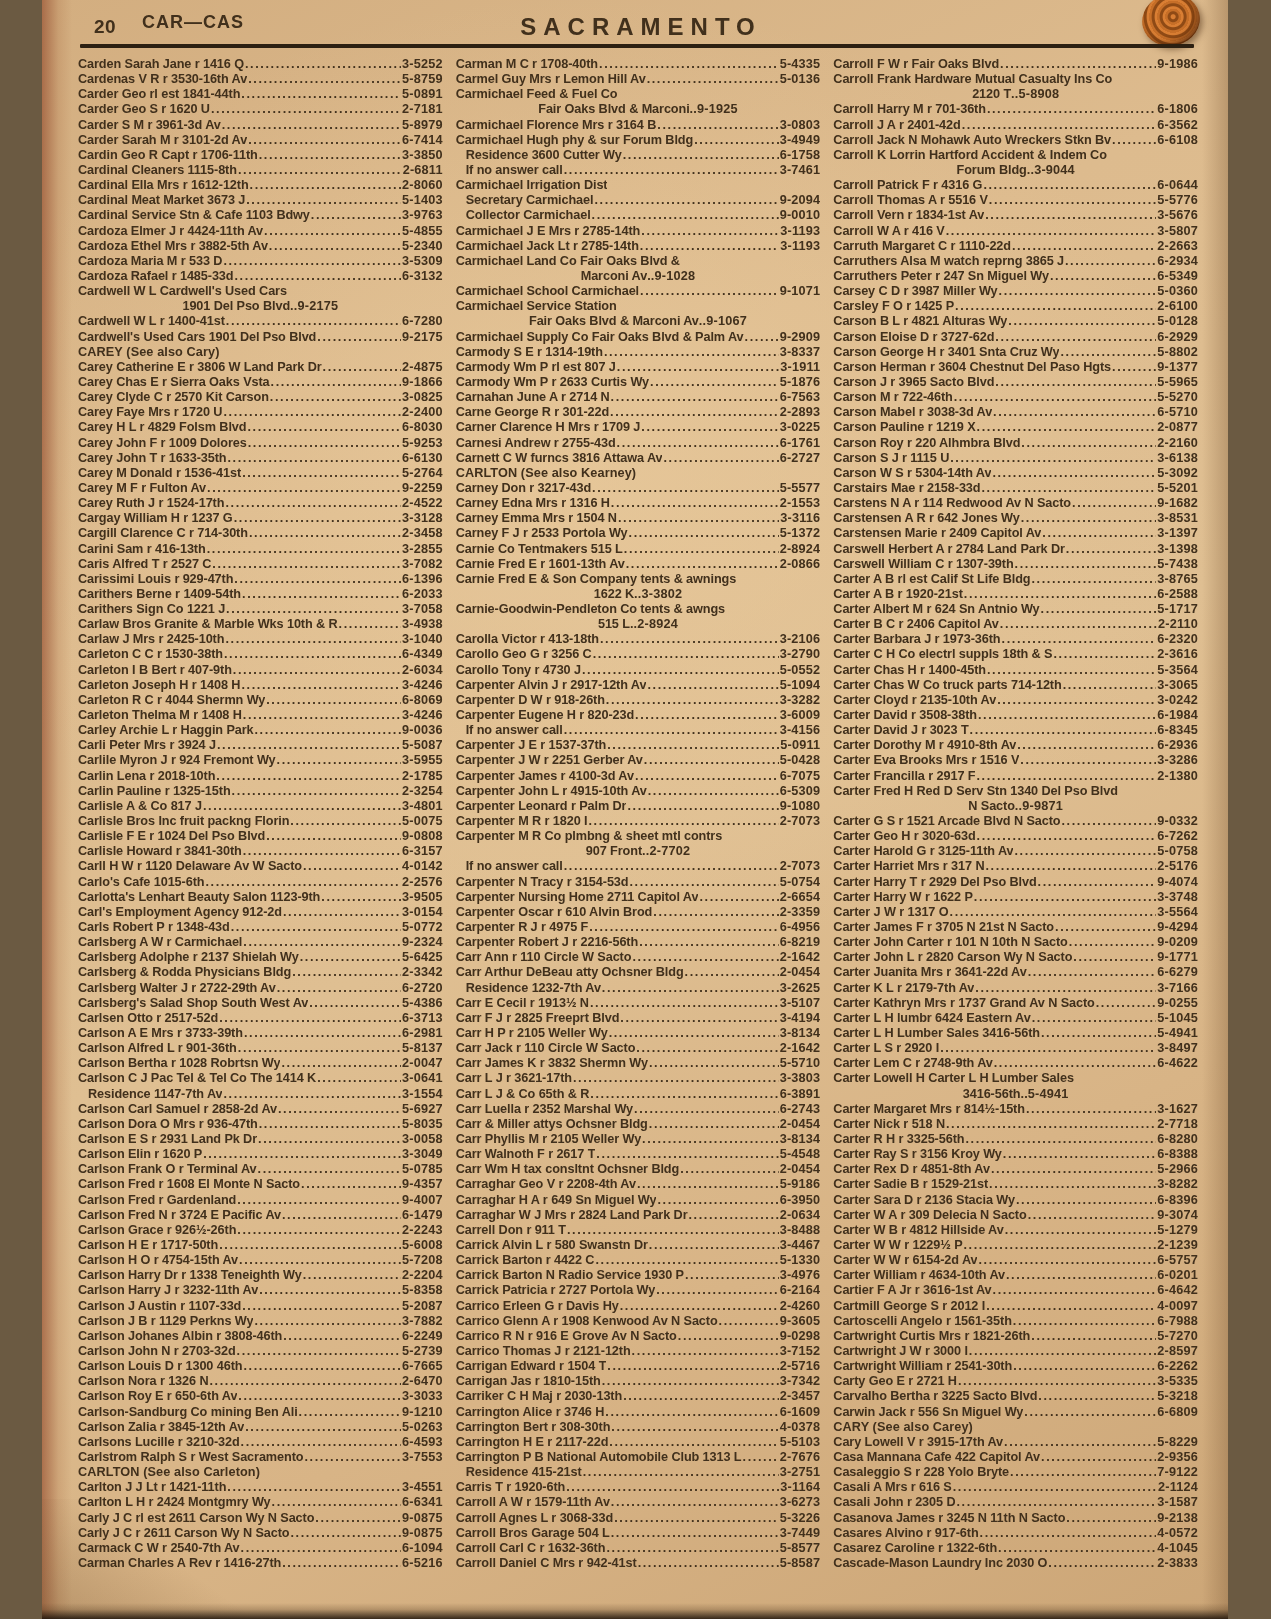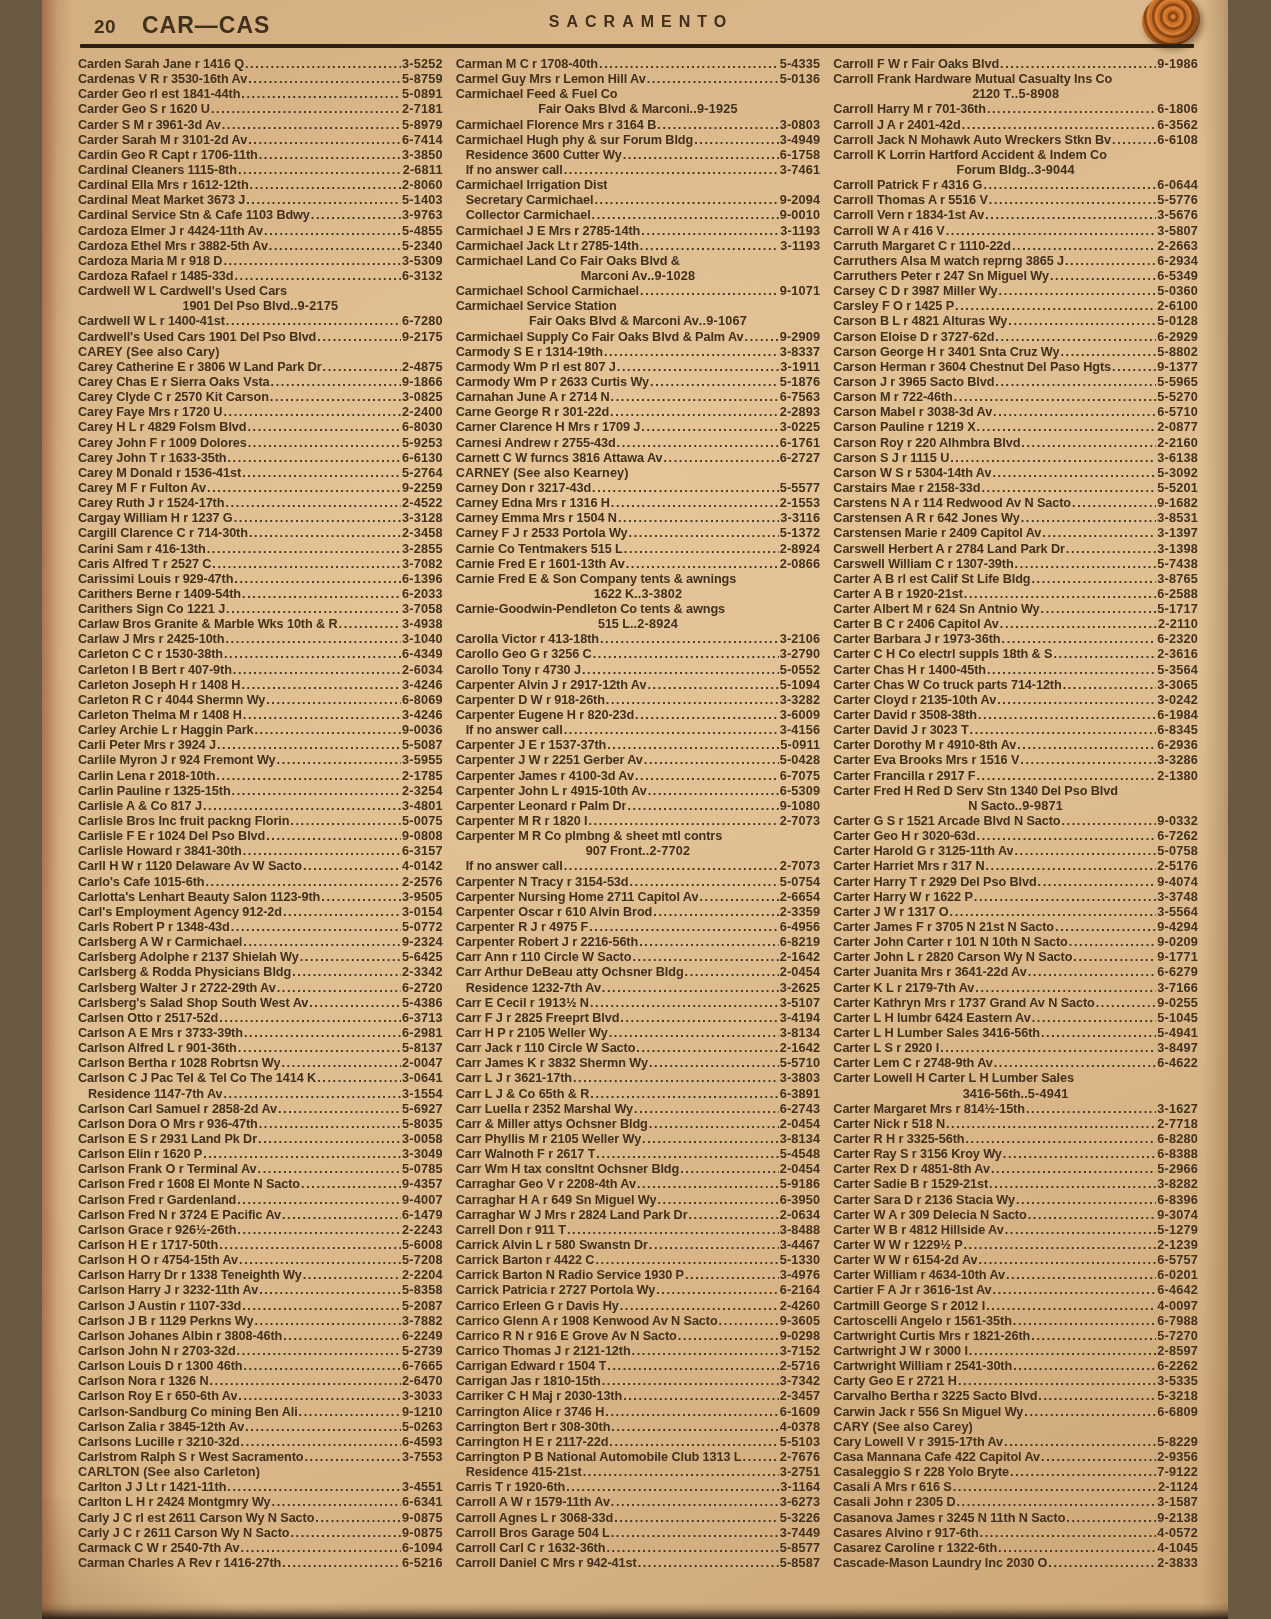--- a/index.html
+++ b/index.html
@@ -23,22 +23,22 @@
     background:linear-gradient(0deg,rgba(26,16,8,.85),rgba(80,55,30,.25) 60%,rgba(0,0,0,0));pointer-events:none;}
   .fold-bl{position:absolute;left:0;bottom:0;width:220px;height:120px;
     background:linear-gradient(35deg,rgba(120,85,50,.35),rgba(0,0,0,0) 55%);pointer-events:none;}
   .page-curl{position:absolute;top:-6px;right:28px;width:58px;height:52px;border-radius:50%;
     background:repeating-radial-gradient(circle at 55% 45%, #d97e33 0 2px, #8f4a15 3px 5px, #c76f28 6px 8px);
     box-shadow:2px 4px 6px rgba(70,40,15,.5), inset -3px -4px 6px rgba(60,25,5,.6);
     transform:rotate(-15deg);}
   
   .hdr{position:absolute;left:38px;right:34px;top:14px;height:30px;}
   .hdr .pgnum{position:absolute;left:14px;top:2px;font-size:19px;font-weight:700;letter-spacing:.5px;}
-  .hdr .range{position:absolute;left:62px;top:-2px;font-size:23px;font-weight:700;letter-spacing:1px;}
-  .hdr .city{position:absolute;left:8px;right:0;top:-1px;text-align:center;font-size:16px;font-weight:700;letter-spacing:7px;}
+  .hdr .range{position:absolute;left:62px;top:-2px;font-size:18px;font-weight:700;letter-spacing:1px;}
+  .hdr .city{position:absolute;left:8px;right:0;top:-1px;text-align:center;font-size:24px;font-weight:700;letter-spacing:7px;}
   .rule{position:absolute;left:38px;right:34px;top:44px;height:4px;background:#2c2012;border-radius:1px;}
   
   .cols{position:absolute;left:36px;right:30px;top:57px;bottom:0;display:flex;gap:13px;}
   .col{flex:1 1 0;min-width:0;}
   .row{display:flex;align-items:baseline;height:15.15px;line-height:15.15px;
        font-size:12.7px;font-weight:700;letter-spacing:-.1px;white-space:nowrap;}
   .nm{flex:0 1 auto;overflow:hidden;}
   .ld{flex:1 1 0;min-width:0;overflow:hidden;margin:0 1px;}
   .ld::after{content:"........................................................................................";letter-spacing:1.6px;}
   .ph{flex:0 0 auto;letter-spacing:.2px;}
@@ -125,21 +125,21 @@
           <span class="nm">Cardoza Elmer J r 4424-11th Av</span>
           <span class="ld"></span>
           <span class="ph">5-4855</span>
         </div>
         <div class="row n">
           <span class="nm">Cardoza Ethel Mrs r 3882-5th Av</span>
           <span class="ld"></span>
           <span class="ph">5-2340</span>
         </div>
         <div class="row n">
-          <span class="nm">Cardoza Maria M r 918 D</span>
+          <span class="nm">Cardoza Maria M r 533 D</span>
           <span class="ld"></span>
           <span class="ph">3-5309</span>
         </div>
         <div class="row n">
           <span class="nm">Cardoza Rafael r 1485-33d</span>
           <span class="ld"></span>
           <span class="ph">6-3132</span>
         </div>
         <div class="row w">
           <span class="nm">Cardwell W L Cardwell's Used Cars</span>
@@ -679,21 +679,21 @@
           <span class="nm">Carnesi Andrew r 2755-43d</span>
           <span class="ld"></span>
           <span class="ph">6-1761</span>
         </div>
         <div class="row n">
           <span class="nm">Carnett C W furncs 3816 Attawa Av</span>
           <span class="ld"></span>
           <span class="ph">6-2727</span>
         </div>
         <div class="row h">
-          <span class="nm">CARNEY (See also Kearney)</span>
+          <span class="nm">CARLTON (See also Kearney)</span>
         </div>
         <div class="row n">
           <span class="nm">Carney Don r 3217-43d</span>
           <span class="ld"></span>
           <span class="ph">5-5577</span>
         </div>
         <div class="row n">
           <span class="nm">Carney Edna Mrs r 1316 H</span>
           <span class="ld"></span>
           <span class="ph">2-1553</span>

